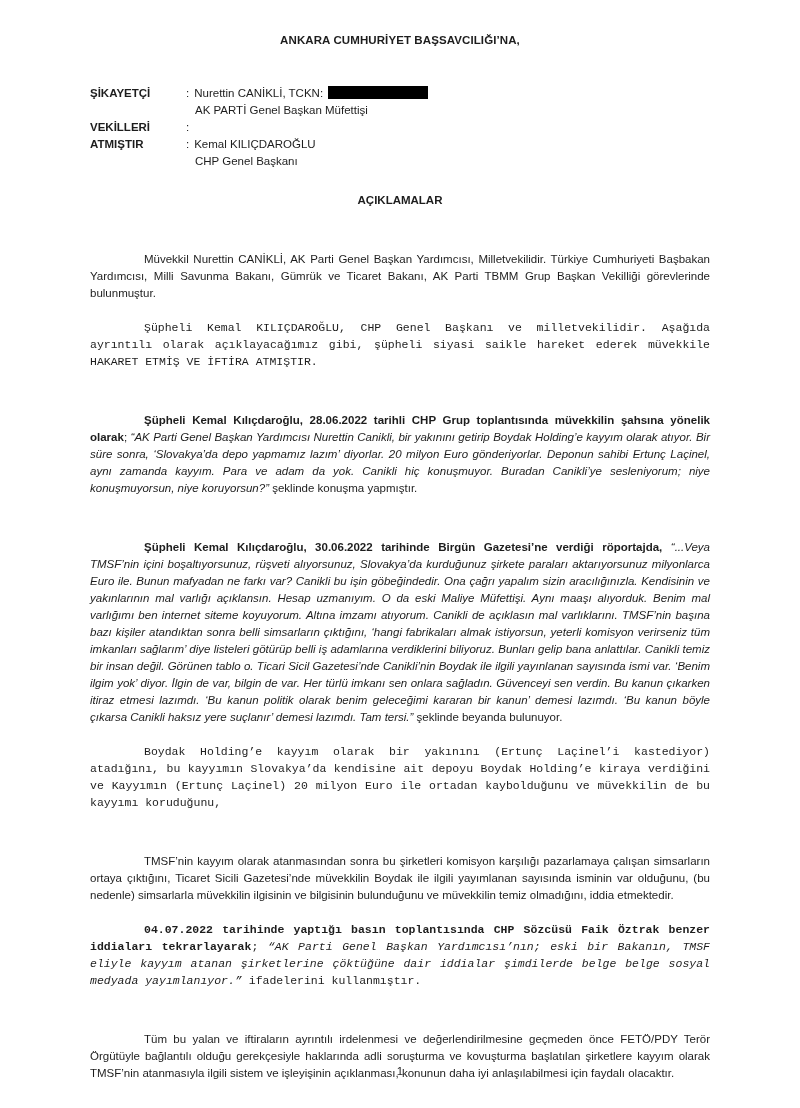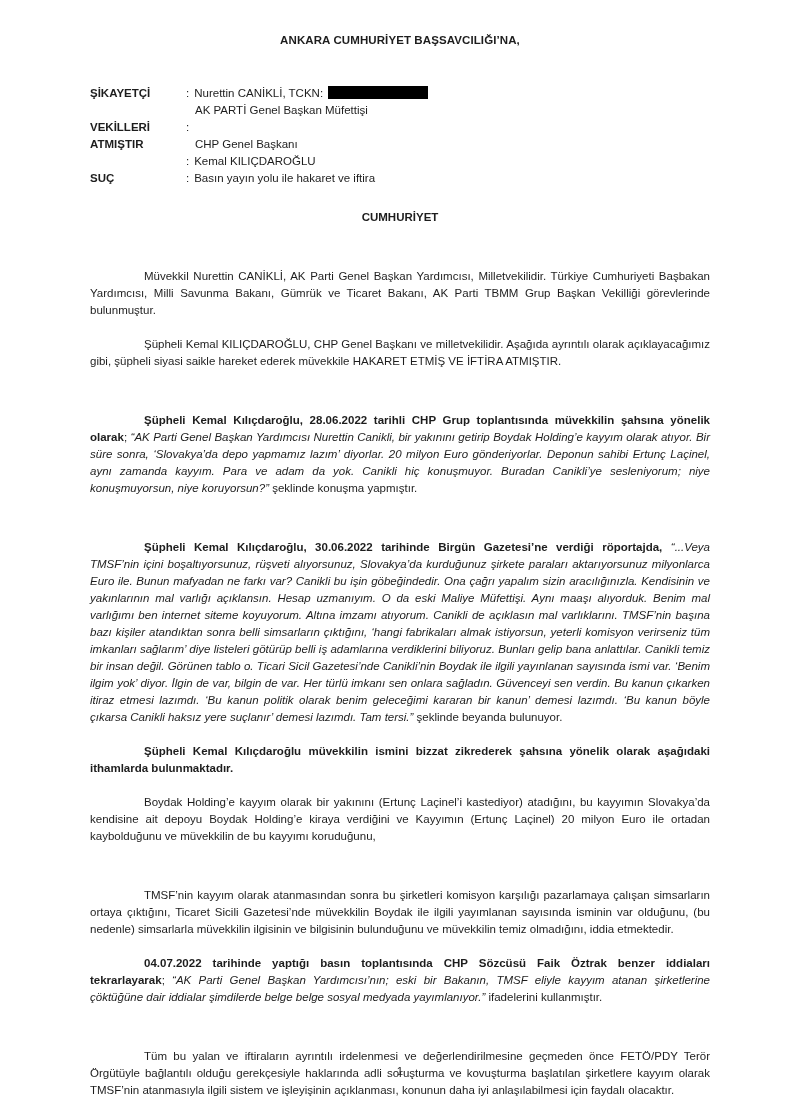--- a/index.html
+++ b/index.html
@@ -40,21 +40,21 @@
   .section-heading {
     text-align: center;
     font-weight: bold;
     margin: 22px 0 26px 0;
   }
   .doc-body .para {
     text-align: justify;
     text-indent: 54px;
     margin-top: 42px;
   }
-  .doc-body .para.gap { margin-top: 17px; }
+  .doc-body .para.gap { margin-top: 17px; font-family: Liberation Mono, monospace; }
   .b { font-weight: bold; }
   .i { font-style: italic; }
   .page-number {
     position: absolute;
     bottom: 28px;
     left: 0;
     right: 0;
     text-align: center;
     font-size: 11.5px;
     color: #2a2a2a;
@@ -77,40 +77,33 @@
       </div>
       <div class="party-row">
         <div class="party-label">VEKİLLERİ</div>
         <div class="party-lines">
           <div class="party-line"><span class="colon">:</span><span></span></div>
         </div>
       </div>
       <div class="party-row">
         <div class="party-label">ATMIŞTIR</div>
         <div class="party-lines">
+          <div class="party-line"><span class="colon">:</span><span>Kemal KILIÇDAROĞLU</span></div>
           <div class="party-line cont"><span>CHP Genel Başkanı</span></div>
-          <div class="party-line"><span class="colon">:</span><span>Kemal KILIÇDAROĞLU</span></div>
-        </div>
-      </div>
-      <div class="party-row">
-        <div class="party-label">SUÇ</div>
-        <div class="party-lines">
-          <div class="party-line"><span class="colon">:</span><span>Basın yayın yolu ile hakaret ve iftira</span></div>
         </div>
       </div>
     </div>
 
-  <div class="section-heading">CUMHURİYET</div>
+  <div class="section-heading">AÇIKLAMALAR</div>
 
   <div class="doc-body">
       <p class="para"><span>Müvekkil Nurettin CANİKLİ, AK Parti Genel Başkan Yardımcısı, Milletvekilidir. Türkiye Cumhuriyeti Başbakan Yardımcısı, Milli Savunma Bakanı, Gümrük ve Ticaret Bakanı, AK Parti TBMM Grup Başkan Vekilliği görevlerinde bulunmuştur.</span></p>
       <p class="para gap"><span>Şüpheli Kemal KILIÇDAROĞLU, CHP Genel Başkanı ve milletvekilidir. Aşağıda ayrıntılı olarak açıklayacağımız gibi, şüpheli siyasi saikle hareket ederek müvekkile HAKARET ETMİŞ VE İFTİRA ATMIŞTIR.</span></p>
       <p class="para"><span class="b">Şüpheli Kemal Kılıçdaroğlu, 28.06.2022 tarihli CHP Grup toplantısında müvekkilin şahsına yönelik olarak</span><span>; </span><span class="i">“AK Parti Genel Başkan Yardımcısı Nurettin Canikli, bir yakınını getirip Boydak Holding’e kayyım olarak atıyor. Bir süre sonra, ‘Slovakya’da depo yapmamız lazım’ diyorlar. 20 milyon Euro gönderiyorlar. Deponun sahibi Ertunç Laçinel, aynı zamanda kayyım. Para ve adam da yok. Canikli hiç konuşmuyor. Buradan Canikli’ye sesleniyorum; niye konuşmuyorsun, niye koruyorsun?”</span><span> şeklinde konuşma yapmıştır.</span></p>
       <p class="para"><span class="b">Şüpheli Kemal Kılıçdaroğlu, 30.06.2022 tarihinde Birgün Gazetesi’ne verdiği röportajda,</span><span> </span><span class="i">“...Veya TMSF’nin içini boşaltıyorsunuz, rüşveti alıyorsunuz, Slovakya’da kurduğunuz şirkete paraları aktarıyorsunuz milyonlarca Euro ile. Bunun mafyadan ne farkı var? Canikli bu işin göbeğindedir. Ona çağrı yapalım sizin aracılığınızla. Kendisinin ve yakınlarının mal varlığı açıklansın. Hesap uzmanıyım. O da eski Maliye Müfettişi. Aynı maaşı alıyorduk. Benim mal varlığımı ben internet siteme koyuyorum. Altına imzamı atıyorum. Canikli de açıklasın mal varlıklarını. TMSF’nin başına bazı kişiler atandıktan sonra belli simsarların çıktığını, ‘hangi fabrikaları almak istiyorsun, yeterli komisyon verirseniz tüm imkanları sağlarım’ diye listeleri götürüp belli iş adamlarına verdiklerini biliyoruz. Bunları gelip bana anlattılar. Canikli temiz bir insan değil. Görünen tablo o. Ticari Sicil Gazetesi’nde Canikli’nin Boydak ile ilgili yayınlanan sayısında ismi var. ‘Benim ilgim yok’ diyor. İlgin de var, bilgin de var. Her türlü imkanı sen onlara sağladın. Güvenceyi sen verdin. Bu kanun çıkarken itiraz etmesi lazımdı. ‘Bu kanun politik olarak benim geleceğimi kararan bir kanun’ demesi lazımdı. ‘Bu kanun böyle çıkarsa Canikli haksız yere suçlanır’ demesi lazımdı. Tam tersi.”</span><span> şeklinde beyanda bulunuyor.</span></p>
-      <p class="para gap"><span class="b">Şüpheli Kemal Kılıçdaroğlu müvekkilin ismini bizzat zikrederek şahsına yönelik olarak aşağıdaki ithamlarda bulunmaktadır.</span></p>
       <p class="para gap"><span>Boydak Holding’e kayyım olarak bir yakınını (Ertunç Laçinel’i kastediyor) atadığını, bu kayyımın Slovakya’da kendisine ait depoyu Boydak Holding’e kiraya verdiğini ve Kayyımın (Ertunç Laçinel) 20 milyon Euro ile ortadan kaybolduğunu ve müvekkilin de bu kayyımı koruduğunu,</span></p>
       <p class="para"><span>TMSF’nin kayyım olarak atanmasından sonra bu şirketleri komisyon karşılığı pazarlamaya çalışan simsarların ortaya çıktığını, Ticaret Sicili Gazetesi’nde müvekkilin Boydak ile ilgili yayımlanan sayısında isminin var olduğunu, (bu nedenle) simsarlarla müvekkilin ilgisinin ve bilgisinin bulunduğunu ve müvekkilin temiz olmadığını, iddia etmektedir.</span></p>
       <p class="para gap"><span class="b">04.07.2022 tarihinde yaptığı basın toplantısında CHP Sözcüsü Faik Öztrak benzer iddiaları tekrarlayarak</span><span>; </span><span class="i">“AK Parti Genel Başkan Yardımcısı’nın; eski bir Bakanın, TMSF eliyle kayyım atanan şirketlerine çöktüğüne dair iddialar şimdilerde belge belge sosyal medyada yayımlanıyor.”</span><span> ifadelerini kullanmıştır.</span></p>
       <p class="para"><span>Tüm bu yalan ve iftiraların ayrıntılı irdelenmesi ve değerlendirilmesine geçmeden önce FETÖ/PDY Terör Örgütüyle bağlantılı olduğu gerekçesiyle haklarında adli soruşturma ve kovuşturma başlatılan şirketlere kayyım olarak TMSF’nin atanmasıyla ilgili sistem ve işleyişinin açıklanması, konunun daha iyi anlaşılabilmesi için faydalı olacaktır.</span></p>
     </div>
 
   <div class="page-number">1</div>
 
 </div>
 

